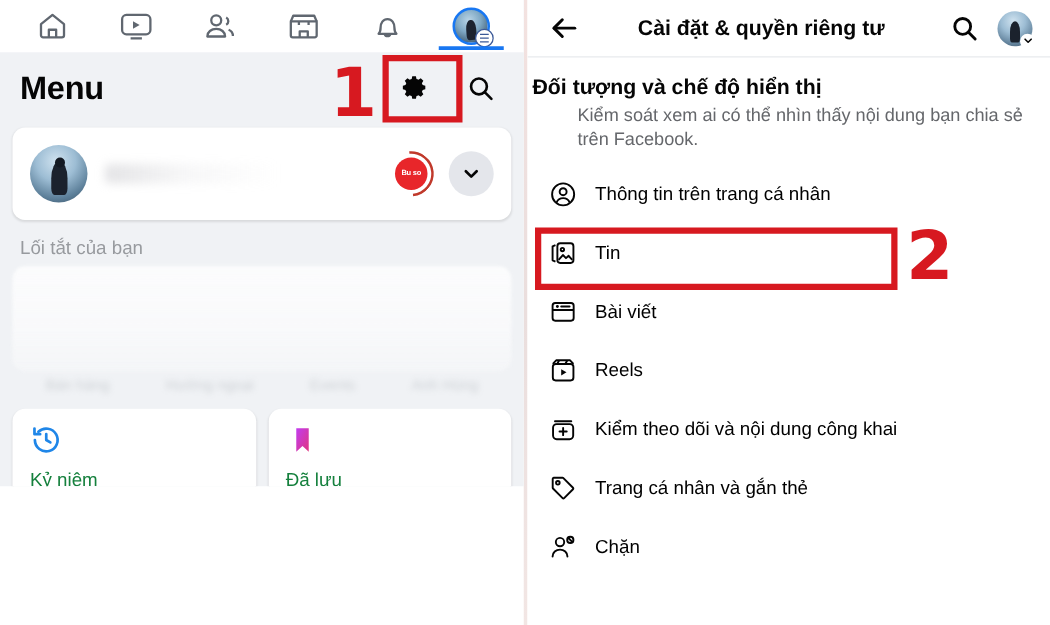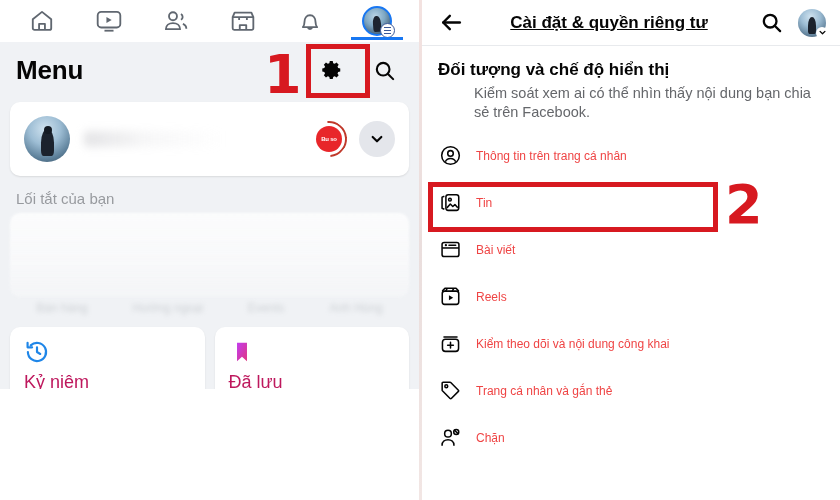--- a/index.html
+++ b/index.html
@@ -169,21 +169,21 @@
   }
   .shortcut-card {
     background: #ffffff;
     border-radius: 10px;
     height: 78px;
     padding: 12px 14px;
     box-shadow: 0 1px 2px rgba(0,0,0,0.10);
     display: flex; flex-direction: column; justify-content: space-between;
   }
   .shortcut-label {
-    font-size: 18px; color: #be185d; font-weight: 400;
+    font-size: 15px; color: #15803d; font-weight: 400;
   }
 
   
   .num-badge {
     position: absolute;
     font-size: 54px; font-weight: 900; color: #d71920;
     line-height: 1;
     font-family: "DejaVu Sans", sans-serif;
   }
   .red-box {
@@ -208,63 +208,62 @@
     display: flex; align-items: center;
     padding: 0 14px;
     border-bottom: 1px solid #e8eaed;
     position: relative;
   }
   .rp-title {
     flex: 1;
     text-align: center;
     font-size: 17px; font-weight: 700; color: #050505;
     margin-left: -6px;
-    text-decoration: underline;
   }
   .rp-actions {
     display: flex; align-items: center; gap: 14px;
   }
   .rp-avatar {
     width: 28px; height: 28px; border-radius: 50%;
     background: radial-gradient(circle at 45% 28%, #cfe2ef 0%, #9dbdd4 38%, #63839c 72%, #3a4f61 100%);
     position: relative; overflow: visible;
   }
   .rp-avatar .person {
     position: absolute; left: 10px; top: 8px;
     width: 8px; height: 17px; background: #1b222d; border-radius: 50% 50% 20% 20%;
   }
   .rp-avatar .chev {
     position: absolute; right: -2px; bottom: -2px;
     width: 12px; height: 12px; border-radius: 50%; background: #fff;
     display: flex; align-items: center; justify-content: center;
   }
 
   .rp-section {
-    padding: 14px 16px 10px 16px;
+    padding: 14px 16px 10px 4px;
   }
   .rp-section h2 {
     font-size: 17px; font-weight: 700; color: #050505; margin-bottom: 4px;
   }
   .rp-section p {
     font-size: 14.5px; color: #65676b; line-height: 1.32; margin-left: 36px;
   }
 
   .rp-list { padding: 0; }
   .rp-item {
     display: flex; align-items: center;
     height: 47px;
     padding: 0 16px;
     gap: 14px;
   }
   .rp-item .ico {
     width: 24px; height: 24px; flex: 0 0 auto;
     display: flex; align-items: center; justify-content: center;
   }
   .rp-item .lbl {
-    font-size: 12px; color: #ef4444;
+    font-size: 15px; color: #000000;
   }
   .rp-item.is-highlighted { position: relative; }
 
   svg { overflow: visible; }
 </style>
 </head>
 <body>
 
 <div class="screen">
 

